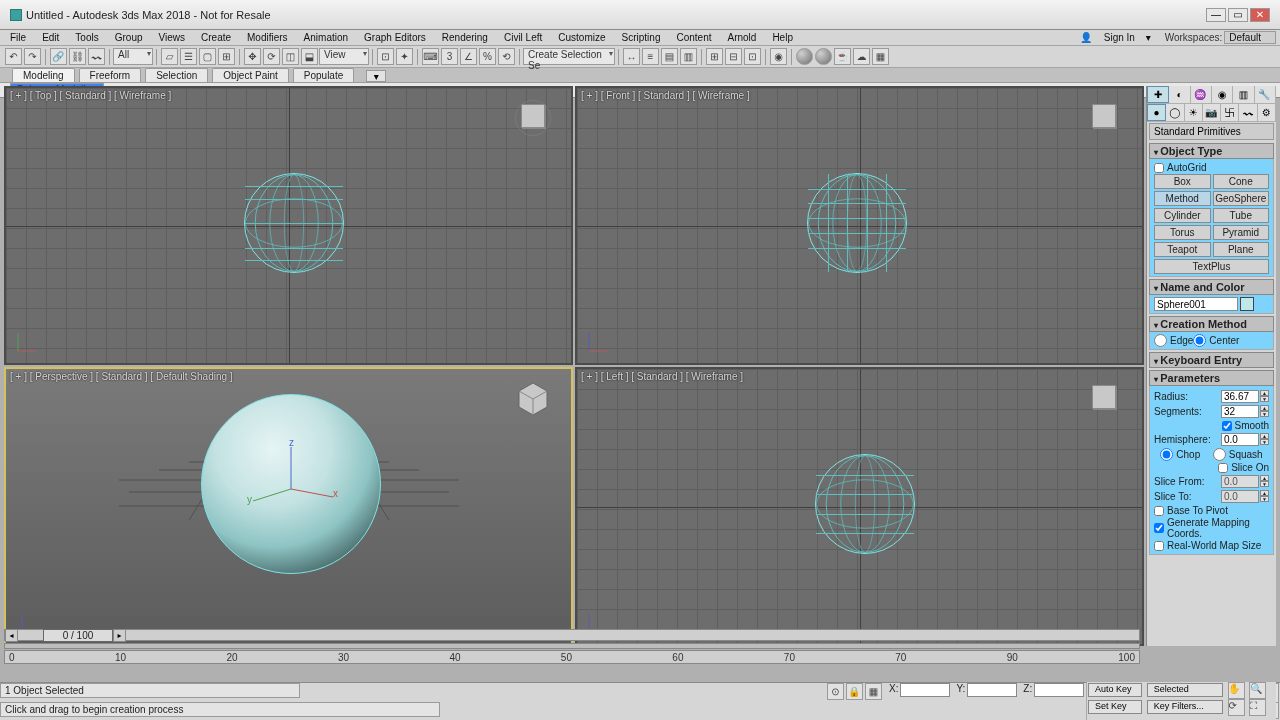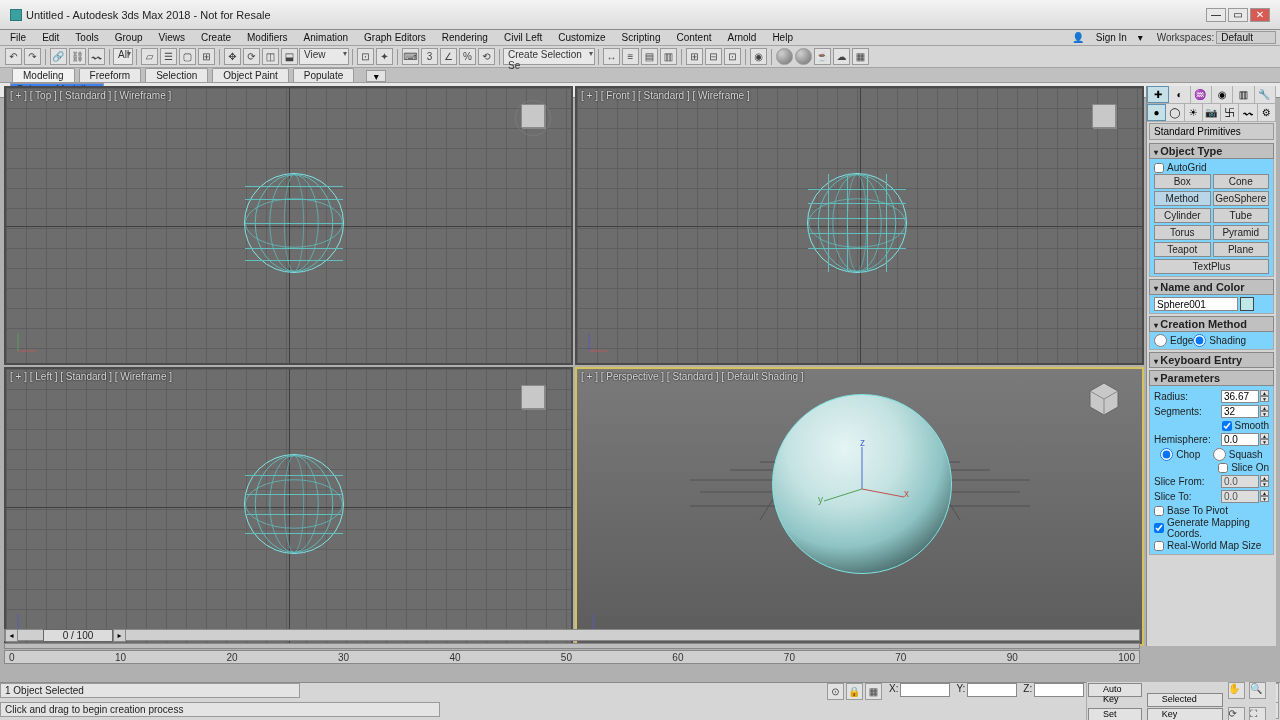--- a/index.html
+++ b/index.html
@@ -8,21 +8,21 @@
 .titlebar{height:30px;background:linear-gradient(#f4f4f4,#dcdcdc);border-bottom:1px solid #8a8a8a;display:flex;align-items:center;padding:0 10px}
 .app-icon{width:12px;height:12px;background:#3aa0a0;border:1px solid #2a7a7a;margin-right:4px}
 .title-txt{flex:1;font-size:11px;color:#222}
 .winbtn{width:20px;height:14px;border:1px solid #9a9a9a;background:#e8e8e8;display:flex;align-items:center;justify-content:center;margin-left:2px;cursor:default}
 .winbtn.close{background:#d65b54;color:#fff}
 
 .menubar{height:16px;background:#d6d6d6;border-bottom:1px solid #a4a4a4;display:flex;align-items:center;padding-left:2px}
 .menubar span{padding:1px 8px;color:#111;cursor:default}
 .menubar .signin{margin-left:auto;padding:0 6px}
 .menubar .ws-label{color:#333;padding:0 2px 0 8px}
-.menubar .ws-val{background:#cfcfcf;border:1px solid #9a9a9a;padding:0 22px 0 4px;margin-right:4px}
+.menubar .ws-val{background:#cfcfcf;border:1px solid #9a9a9a;padding:0 14px 0 4px;margin-right:4px}
 
 .toolbar{height:22px;background:#d6d6d6;border-bottom:1px solid #a4a4a4;display:flex;align-items:center;padding:0 4px}
 .tbtn{width:17px;height:17px;border:1px solid #9a9a9a;background:#e2e2e2;margin:0 1px;display:flex;align-items:center;justify-content:center;color:#444}
 .tbtn.sphere{background:radial-gradient(circle at 30% 30%,#d0d0d0,#707070);border-radius:9px}
 .sep{width:1px;height:16px;background:#9a9a9a;margin:0 3px}
 .drop{height:17px;border:1px solid #9a9a9a;background:#e8e8e8;padding:0 12px 0 4px;font-size:10px;color:#333;position:relative}
 .drop:after{content:'▾';position:absolute;right:1px;top:0;font-size:8px;color:#555}
 
 .ribbon{height:15px;background:#c0c0c0;border-bottom:1px solid #9a9a9a;display:flex;align-items:flex-end;padding-left:12px}
 .rtab{height:14px;background:#e8e8e8;border:1px solid #9a9a9a;border-bottom:none;padding:1px 10px 0;margin-right:4px;font-size:10px;color:#222;border-radius:2px 2px 0 0}
@@ -89,21 +89,21 @@
 .ruler{height:14px;background:#cfcfcf;border:1px solid #888;display:flex;justify-content:space-between;padding:0 4px;align-items:flex-end;font-size:9px;color:#333;margin-top:1px}
 
 .status{position:absolute;bottom:0;left:0;right:0;height:38px;background:#d6d6d6;border-top:1px solid #8a8a8a;display:flex;flex-direction:column}
 .status .row{display:flex;height:19px}
 .stbox{border:1px solid #9a9a9a;background:#e4e4e4;height:15px;padding:0 4px;font-size:10px;color:#222;display:flex;align-items:center;margin-right:2px}
 .coord-label{color:#222;margin:0 2px 0 6px}
 .coord-in{width:50px;height:14px;border:1px solid #888;background:#fff;font-size:10px;padding:0 2px}
 .playbtns{display:flex;margin-left:6px}
 .playbtns .pb{width:15px;height:15px;border:1px solid #888;background:#e2e2e2;margin:0 1px;text-align:center;font-size:8px;line-height:13px}
 .keypanel{position:absolute;bottom:0;right:4px;width:190px;height:38px;background:#d6d6d6;border-left:1px solid #aaa}
-.keypanel .kpd{height:14px;border:1px solid #888;background:#e2e2e2;font-size:9px;padding:0 14px;margin:1px 1px 0;display:inline-block}
+.keypanel .kpd{height:14px;border:1px solid #888;background:#e2e2e2;font-size:9px;padding:0 6px;margin:1px 1px 0;display:inline-block}
 .ak{width:54px}.sel{width:76px}
 
 .gridpattern{position:absolute;inset:0;background-image:linear-gradient(#5d5d5d 1px,transparent 1px),linear-gradient(90deg,#5d5d5d 1px,transparent 1px);background-size:20px 20px;opacity:.9}
 .gridcenter-h{position:absolute;left:0;right:0;top:50%;border-top:1px solid #3f3f3f}
 .gridcenter-v{position:absolute;top:0;bottom:0;left:50%;border-left:1px solid #3f3f3f}
 .persp-floor{position:absolute;left:50%;bottom:38%;transform:translateX(-50%);pointer-events:none}
 </style>
 </head>
 <body>
 
@@ -138,21 +138,21 @@
 </div>
 
 <div class="toolbar">
   <div class="tbtn">↶</div>
   <div class="tbtn">↷</div>
   <div class="sep"></div>
   <div class="tbtn">🔗</div>
   <div class="tbtn">⛓</div>
   <div class="tbtn">〰</div>
   <div class="sep"></div>
-  <div class="drop" style="width:20px">All</div>
+  <div class="drop" style="width:40px">All</div>
   <div class="sep"></div>
   <div class="tbtn">▱</div>
   <div class="tbtn">☰</div>
   <div class="tbtn">▢</div>
   <div class="tbtn">⊞</div>
   <div class="sep"></div>
   <div class="tbtn">✥</div>
   <div class="tbtn">⟳</div>
   <div class="tbtn">◫</div>
   <div class="tbtn">⬓</div>
@@ -247,43 +247,20 @@
         <div class="sphere-vert">
             <div style="left:20%"></div>
             <div style="left:40%"></div>
             <div style="left:60%"></div>
             <div style="left:80%"></div>
           </div>
       </div>
       <svg class="axis-widget">
           <line x1="4" y1="22" x2="4" y2="4" stroke="#5a5ab8"></line>
           <line x1="4" y1="22" x2="22" y2="22" stroke="#b85a5a"></line>
-        </svg>
-    </div>
-
-    <div class="vp">
-      <div class="gridpattern"></div>
-      <div class="gridcenter-h"></div>
-      <div class="gridcenter-v"></div>
-      <div class="vp-label">[ + ]  [ Left ]  [ Standard ]  [ Wireframe ]</div>
-      <div class="viewcube">
-          <div class="cubebox"></div>
-        </div>
-      <div class="sphere-wf" style="left:238px;top:85px;width:100px;height:100px">
-        <div class="sphere-extra"></div>
-        <div class="sphere-lat">
-            <div style="top:20%"></div>
-            <div style="top:40%"></div>
-            <div style="top:60%"></div>
-            <div style="top:80%"></div>
-          </div>
-      </div>
-      <svg class="axis-widget">
-          <line x1="4" y1="22" x2="4" y2="4" stroke="#5a5ab8"></line>
-          <line x1="4" y1="22" x2="22" y2="22" stroke="#5a9a5a"></line>
         </svg>
     </div>
 
     <div class="vp active" style="background:linear-gradient(#7a7a7a,#5c5c5c)">
       <div class="vp-label">[ + ]  [ Perspective ]  [ Standard ]  [ Default Shading ]</div>
       <div class="viewcube">
         <svg width="40" height="40">
             <polygon points="20,4 34,12 34,28 20,36 6,28 6,12" fill="#c8c8c8" stroke="#666"></polygon>
             <line x1="6" y1="12" x2="20" y2="20" stroke="#888"></line>
             <line x1="34" y1="12" x2="20" y2="20" stroke="#888"></line>
@@ -312,20 +289,43 @@
           <text x="92" y="58" fill="#c05050" font-size="8">x</text>
         <line x1="50" y1="50" x2="12" y2="62" stroke="#50a050"></line>
           <text x="6" y="64" fill="#50a050" font-size="8">y</text>
       </svg>
       <svg class="axis-widget">
           <line x1="8" y1="20" x2="8" y2="4" stroke="#5a5ab8"></line>
           <line x1="8" y1="20" x2="24" y2="24" stroke="#b85a5a"></line>
           <line x1="8" y1="20" x2="0" y2="26" stroke="#5a9a5a"></line>
         </svg>
     </div>
+
+    <div class="vp">
+      <div class="gridpattern"></div>
+      <div class="gridcenter-h"></div>
+      <div class="gridcenter-v"></div>
+      <div class="vp-label">[ + ]  [ Left ]  [ Standard ]  [ Wireframe ]</div>
+      <div class="viewcube">
+          <div class="cubebox"></div>
+        </div>
+      <div class="sphere-wf" style="left:238px;top:85px;width:100px;height:100px">
+        <div class="sphere-extra"></div>
+        <div class="sphere-lat">
+            <div style="top:20%"></div>
+            <div style="top:40%"></div>
+            <div style="top:60%"></div>
+            <div style="top:80%"></div>
+          </div>
+      </div>
+      <svg class="axis-widget">
+          <line x1="4" y1="22" x2="4" y2="4" stroke="#5a5ab8"></line>
+          <line x1="4" y1="22" x2="22" y2="22" stroke="#5a9a5a"></line>
+        </svg>
+    </div>
   </div>
 
   <div class="panel">
     <div class="panel-row">
       <div class="pbtn actv">✚</div>
       <div class="pbtn">◐</div>
       <div class="pbtn">♒</div>
       <div class="pbtn">◉</div>
       <div class="pbtn">▥</div>
       <div class="pbtn">🔧</div>
@@ -369,21 +369,21 @@
     </div>
 
     <div class="panel-head">Creation Method</div>
     <div class="panel-body" style="display:flex;justify-content:flex-start">
       <label class="radio">
           <input type="radio" name="cm" style="">
           <span>Edge</span>
         </label>
       <label class="radio">
           <input type="radio" name="cm" checked="" style="">
-          <span>Shading</span>
+          <span>Center</span>
         </label>
     </div>
 
     <div class="panel-head">Keyboard Entry</div>
 
     <div class="panel-head">Parameters</div>
     <div class="panel-body">
       <div class="prm-row">
           <span>Radius:</span>
           <div class="spinner">

